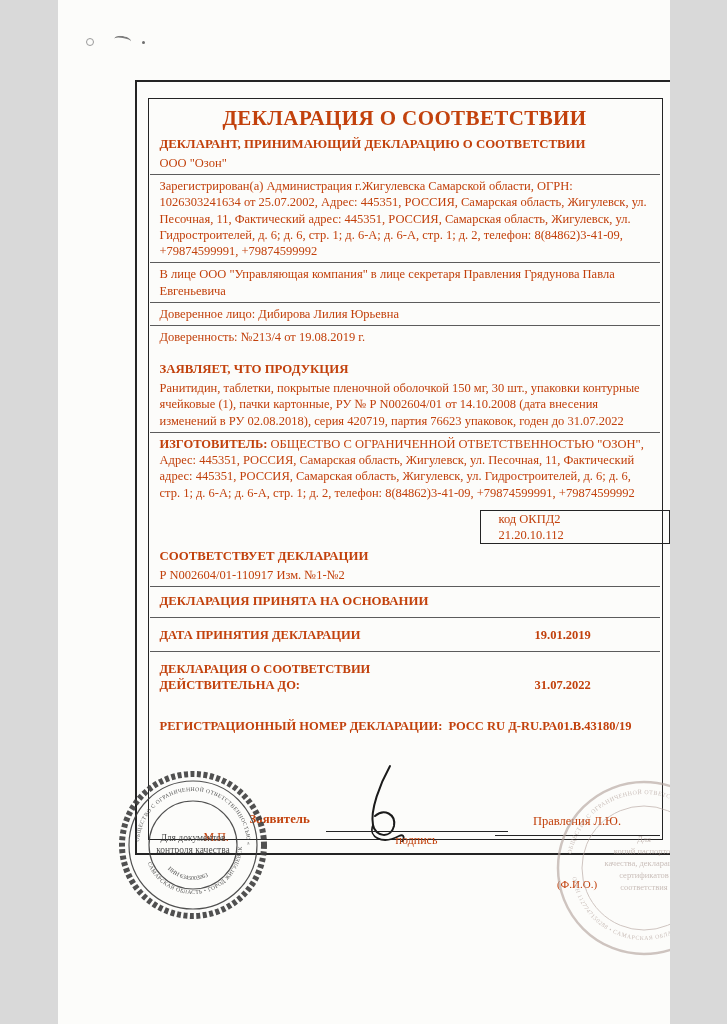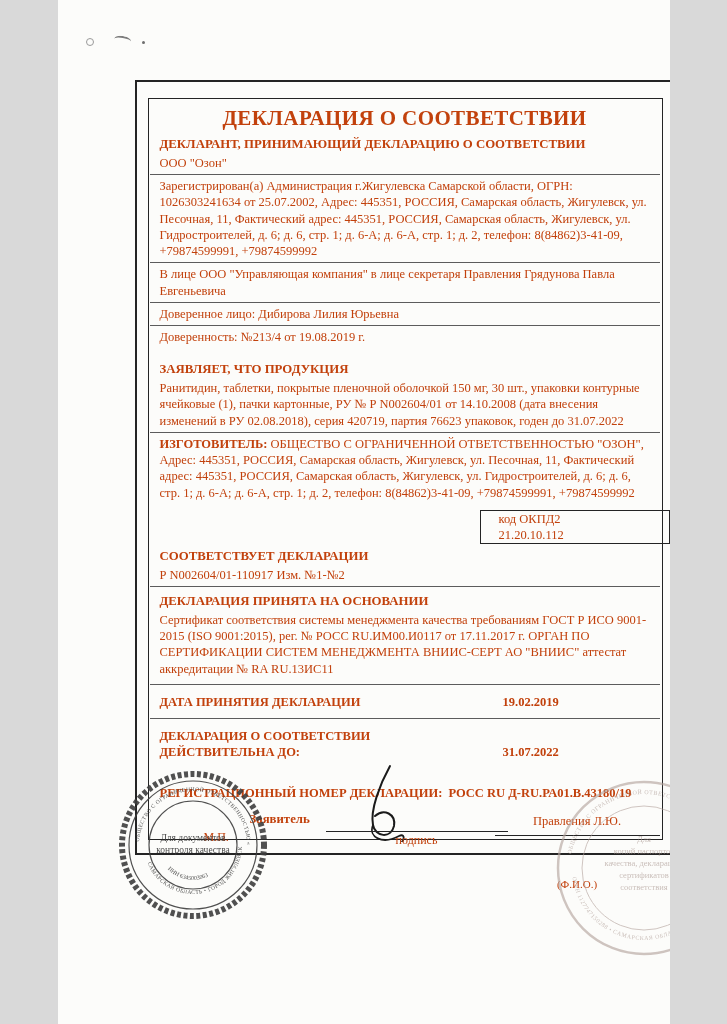--- a/index.html
+++ b/index.html
@@ -20,21 +20,21 @@
   .outer-frame{position:absolute;left:77px;top:80px;width:541px;height:771px;border:2px solid #242424;}
   .inner-frame{position:absolute;left:90px;top:98px;width:513px;height:740px;border:1.5px solid #242424;}
 
   .doc{position:absolute;left:92px;top:100px;width:510px;font-size:12.5px;line-height:1.3;}
   .title{text-align:center;font-size:21px;font-weight:bold;letter-spacing:.4px;margin:5px 0 3px;}
   .hb{font-weight:bold;font-size:12.8px;padding:1px 10px;}
   .p{padding:1px 10px;}
   .hr{border-top:1px solid #5c5c5c;margin:2px 0;}
   .gap14{height:14px;}
   .okpd-box{width:152px;margin:8px -10px 3px auto;border:1.5px solid #242424;padding:0 18px;line-height:1.3;}
-  .kv{display:flex;padding:7px 10px 6px;}
+  .kv{display:flex;padding:7px 10px 6px;gap:32px;}
   .kv .k{font-weight:bold;flex:none;width:343px;}
   .kv .v{font-weight:bold;}
   .kv .v.bottom{align-self:flex-end;}
   .regnum{margin-top:16px;padding:2px 10px;font-weight:bold;}
   .regnum .val{padding-left:6px;}
 
   
   .mp{position:absolute;left:146px;top:830px;font-size:12px;}
   .applicant{position:absolute;left:192px;top:812px;font-weight:bold;font-size:12.8px;}
   .sig-line{position:absolute;left:268px;top:831px;width:182px;border-top:1.5px solid #242424;}
@@ -84,26 +84,25 @@
     <div class="okpd-box">
       <div>код ОКПД2</div>
       <div>21.20.10.112</div>
     </div>
 
     <div class="hb">СООТВЕТСТВУЕТ ДЕКЛАРАЦИИ</div>
     <div class="p">Р N002604/01-110917 Изм. №1-№2</div>
     <div class="hr"></div>
 
     <div class="hb" style="padding-top:4px;">ДЕКЛАРАЦИЯ ПРИНЯТА НА ОСНОВАНИИ</div>
-    <div class="p">Сертификат соответствия системы менеджмента качества требованиям ГОСТ Р ИСО 9001-2015 (ISO 9001:2015), рег. № РОСС RU.ИМ00.И0117 от 17.11.2017 г. ОРГАН ПО СЕРТИФИКАЦИИ СИСТЕМ МЕНЕДЖМЕНТА ВНИИС-СЕРТ АО "ВНИИС" аттестат аккредитации № RA RU.13ИС11</div>
     <div class="hr" style="margin-top:6px;"></div>
 
     <div class="kv">
       <div class="k">ДАТА ПРИНЯТИЯ ДЕКЛАРАЦИИ</div>
-      <div class="v">19.02.2019</div>
+      <div class="v">19.01.2019</div>
     </div>
     <div class="hr"></div>
 
     <div class="kv">
       <div class="k">
         <div>ДЕКЛАРАЦИЯ О СООТВЕТСТВИИ</div>
         <div>ДЕЙСТВИТЕЛЬНА ДО:</div>
       </div>
       <div class="v bottom">31.07.2022</div>
     </div>

